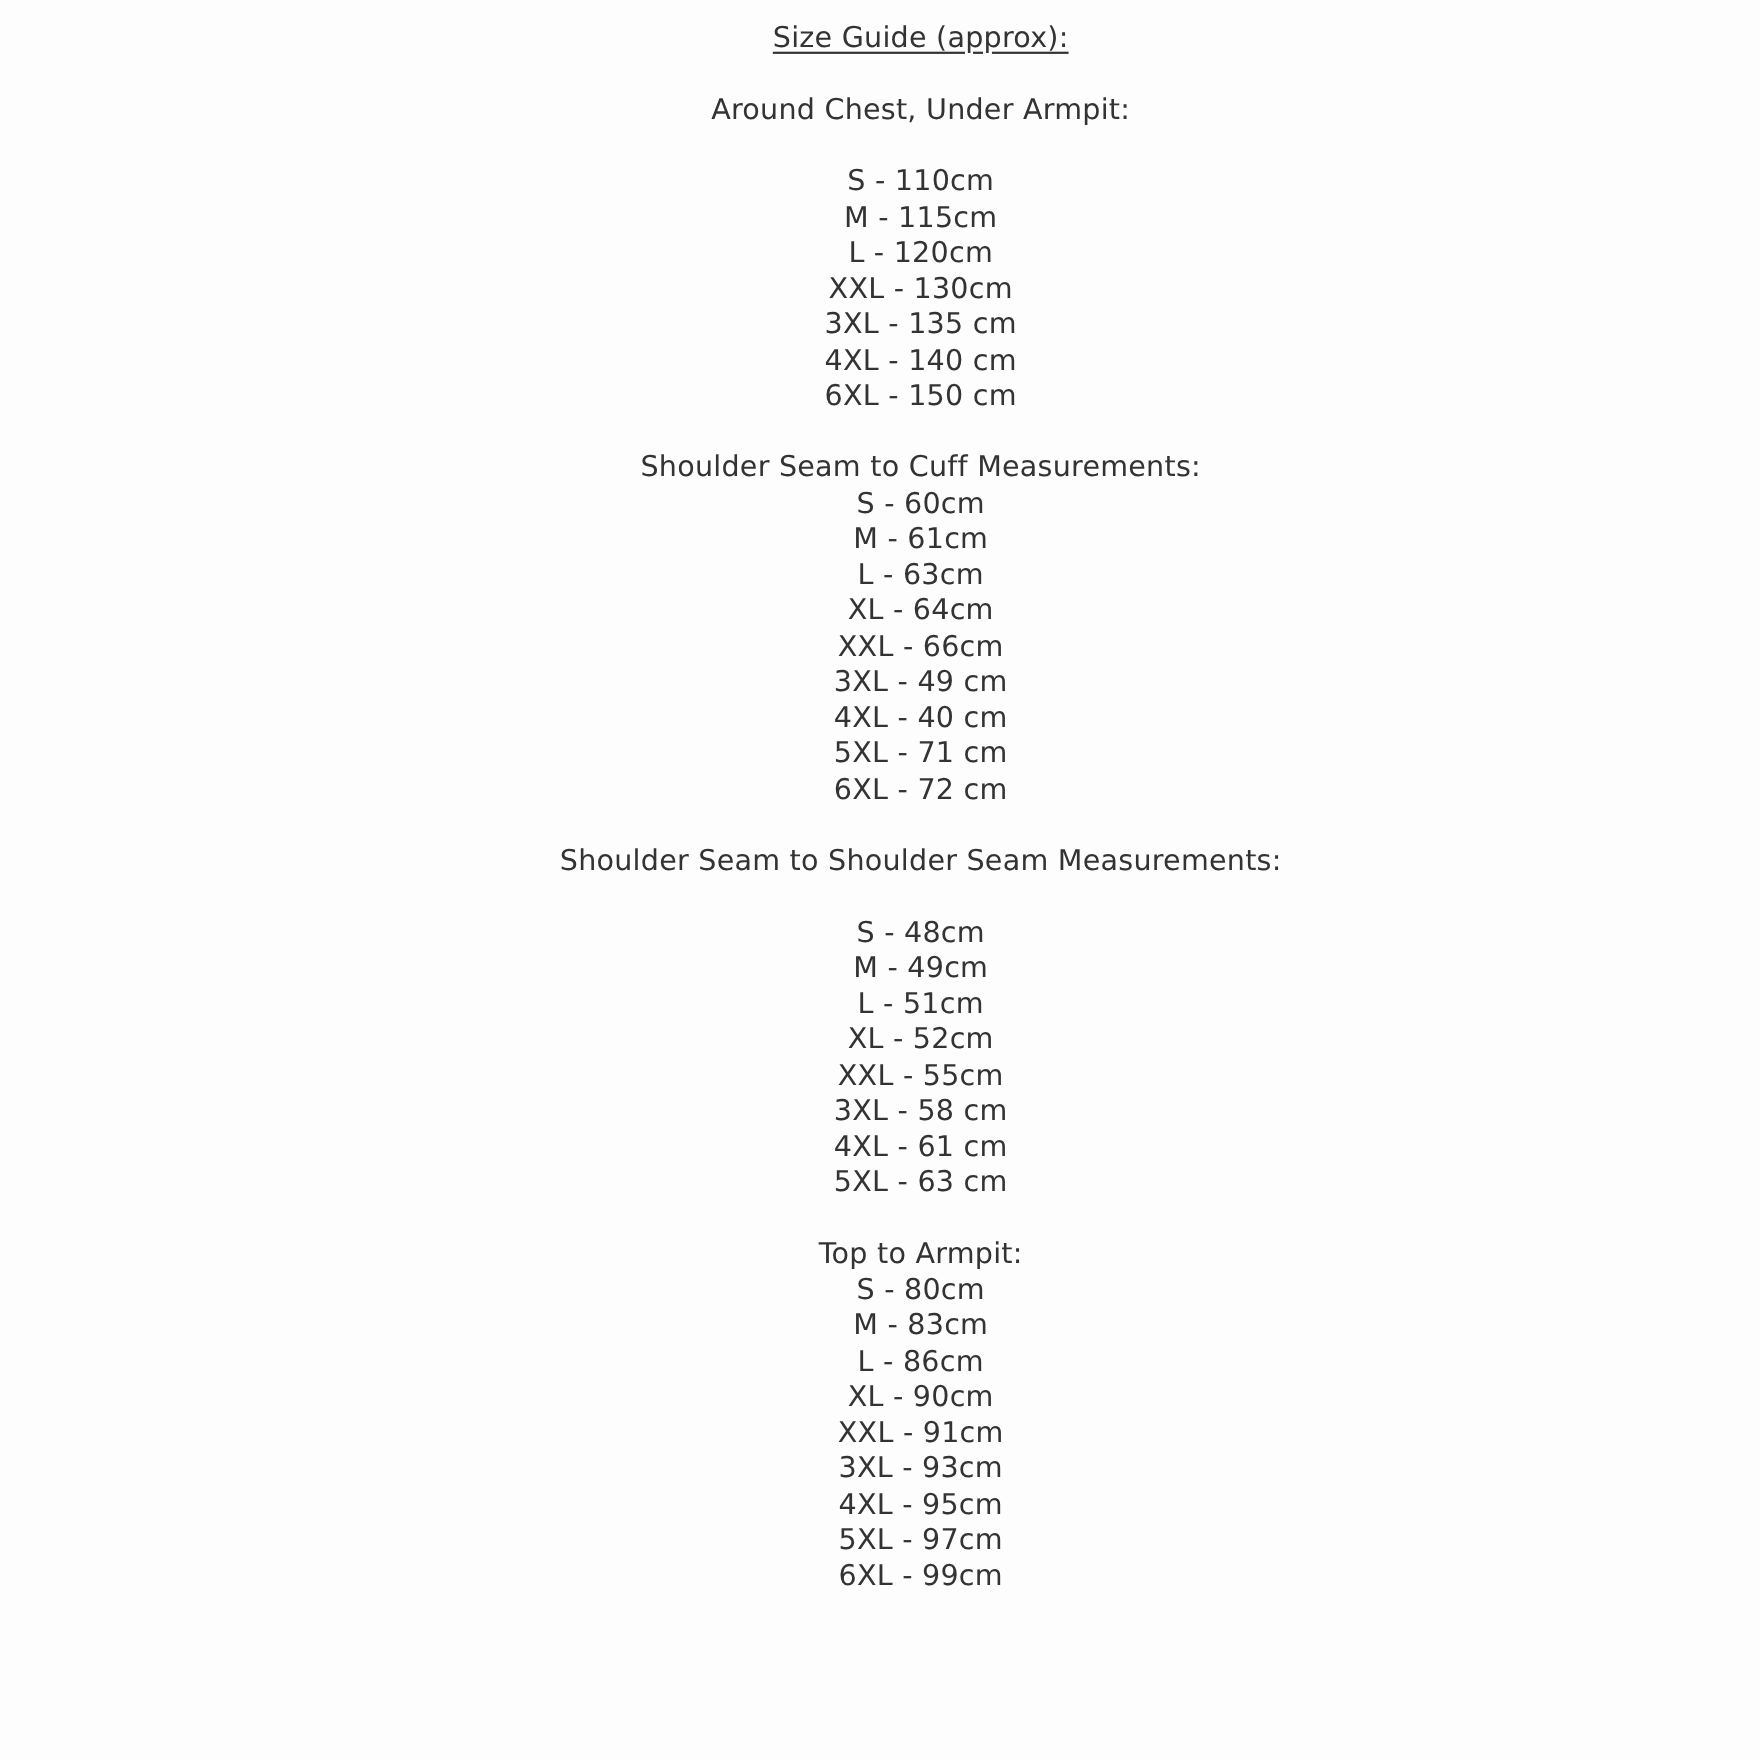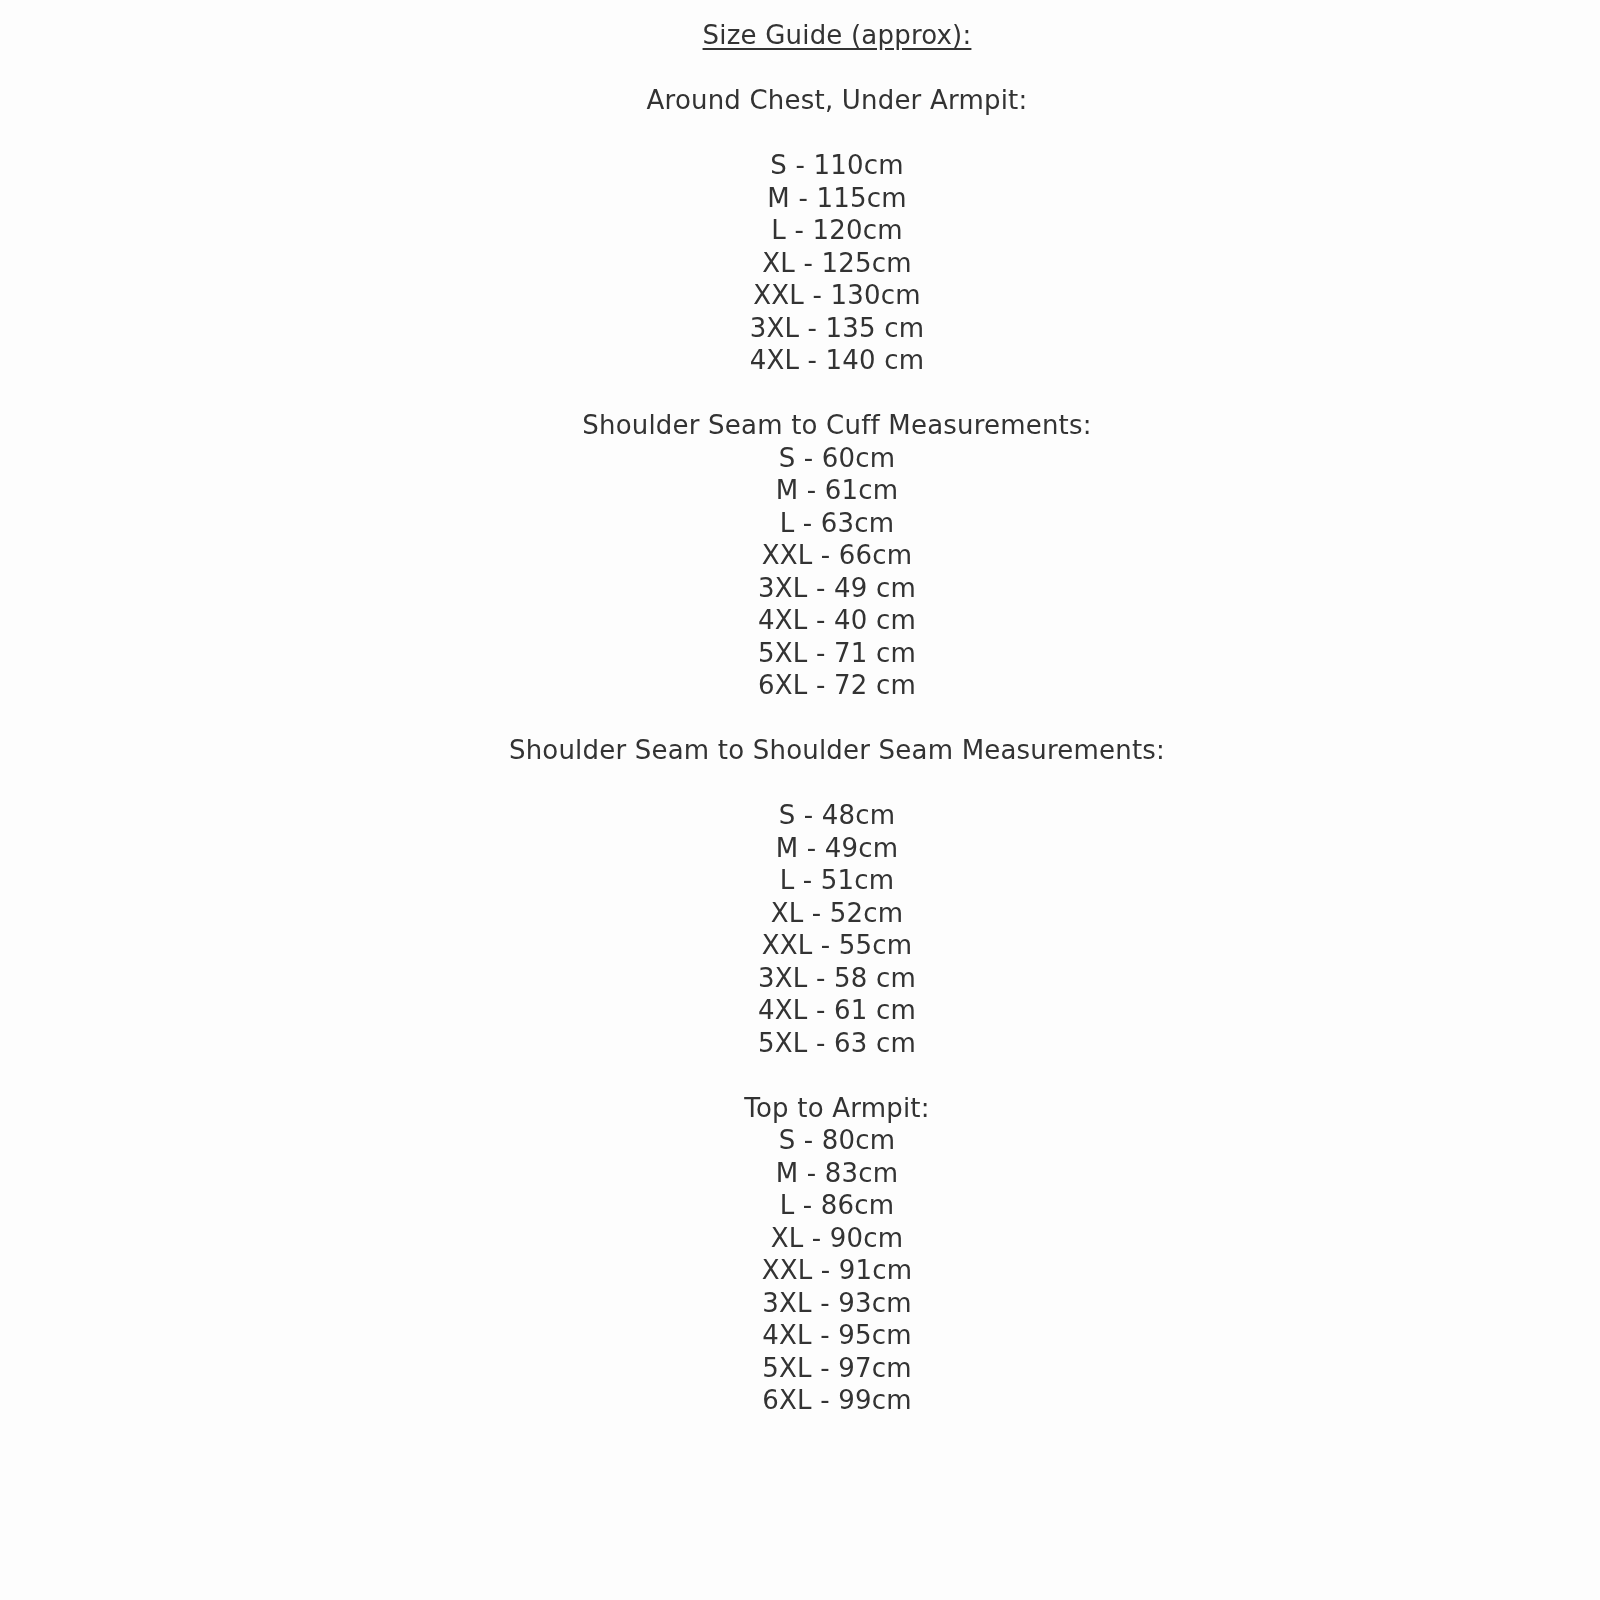--- a/index.html
+++ b/index.html
@@ -42,30 +42,31 @@
 <div class="doc">
 
   <div class="line title">Size Guide (approx):</div>
   <div class="line"></div>
 
   <div class="line heading">Around Chest, Under Armpit:</div>
   <div class="line"></div>
   <div class="line">S - 110cm</div>
   <div class="line">M - 115cm</div>
   <div class="line">L - 120cm</div>
-  <div class="line">XL - 125cm</div>
   <div class="line">XXL - 130cm</div>
   <div class="line">3XL - 135 cm</div>
   <div class="line">4XL - 140 cm</div>
+  <div class="line">6XL - 150 cm</div>
   <div class="line"></div>
 
   <div class="line heading">Shoulder Seam to Cuff Measurements:</div>
   <div class="line">S - 60cm</div>
   <div class="line">M - 61cm</div>
   <div class="line">L - 63cm</div>
+  <div class="line">XL - 64cm</div>
   <div class="line">XXL - 66cm</div>
   <div class="line">3XL - 49 cm</div>
   <div class="line">4XL - 40 cm</div>
   <div class="line">5XL - 71 cm</div>
   <div class="line">6XL - 72 cm</div>
   <div class="line"></div>
 
   <div class="line heading">Shoulder Seam to Shoulder Seam Measurements:</div>
   <div class="line"></div>
   <div class="line">S - 48cm</div>

